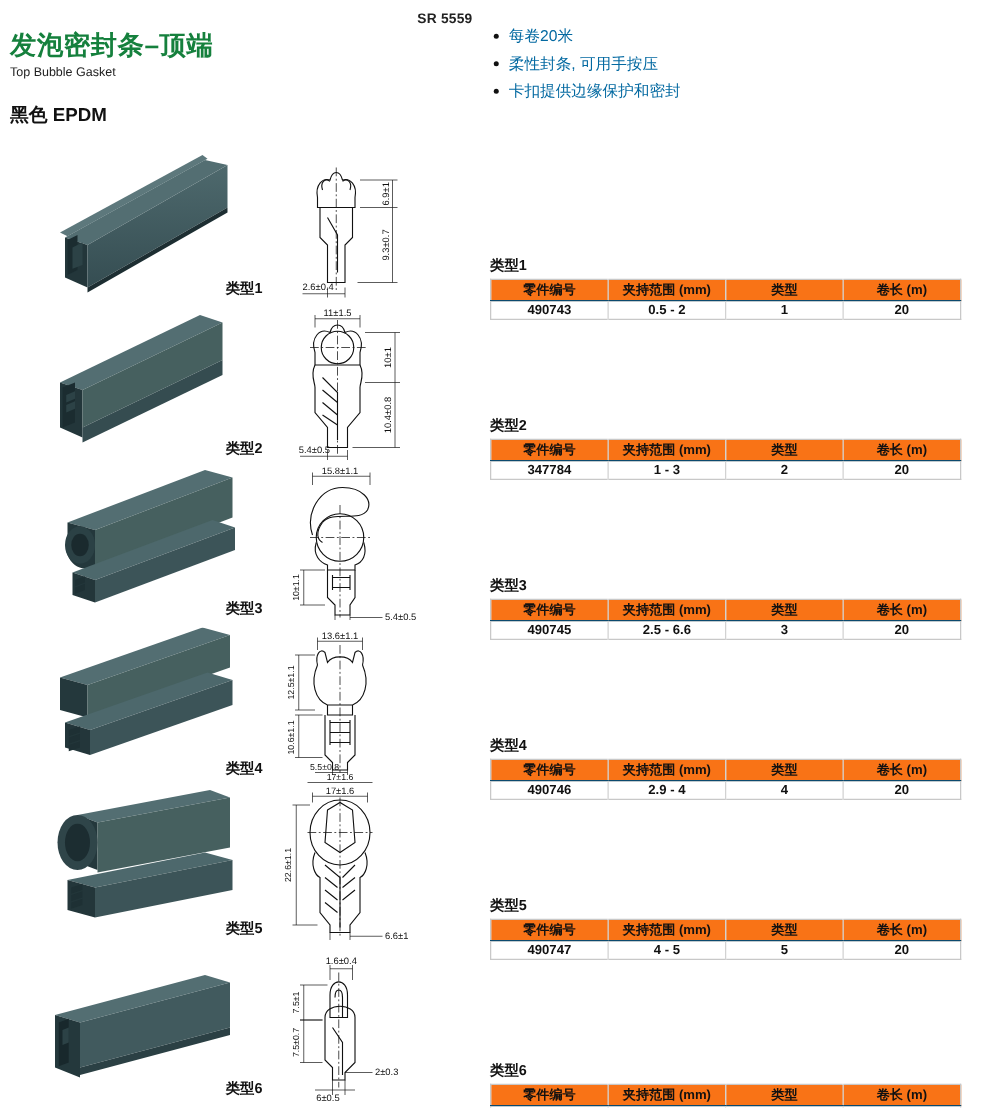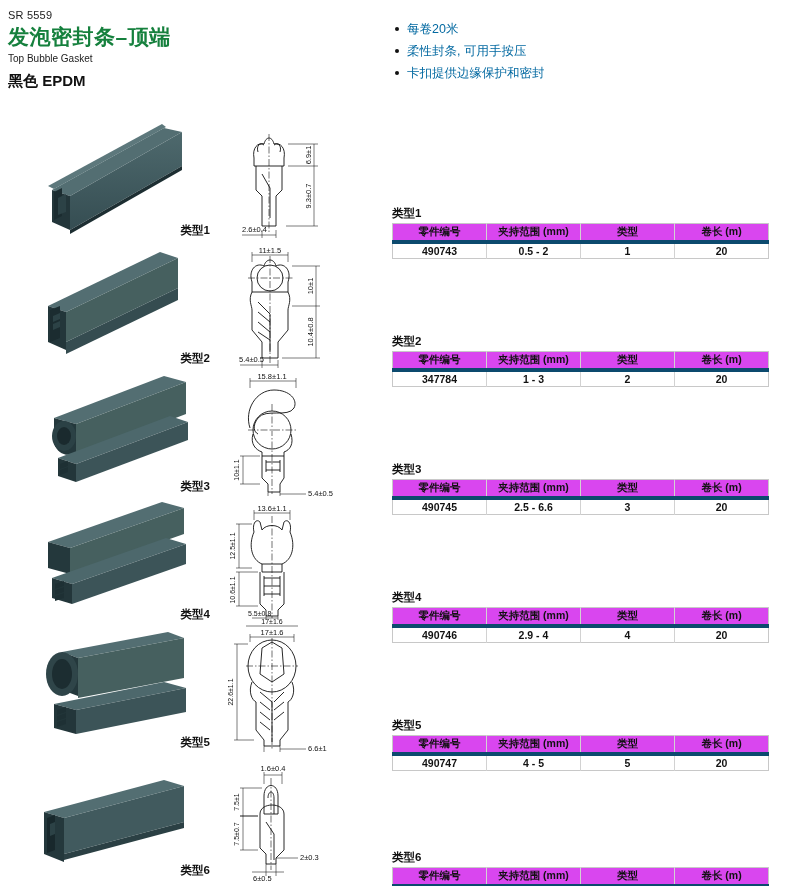--- a/index.html
+++ b/index.html
@@ -11,34 +11,34 @@
     width: 796px; height: 886px;
     position: relative;
     font-family: "Liberation Sans", "DejaVu Sans", sans-serif;
     color: #1a1a1a;
     overflow: hidden;
   }
 
   
   .header { position: absolute; left: 8px; top: 8px; width: 370px; }
   .sku {
-    font-size: 11px; font-weight: normal; color: #222;
-    letter-spacing: .2px; line-height: 14px;
+    font-size: 11px; font-weight: bold; color: #222;
+    letter-spacing: .2px; line-height: 14px; text-align: right;
   }
   .title-cn {
     font-size: 21px; font-weight: bold; color: #15803d;
     line-height: 26px; margin-top: 2px; letter-spacing: .5px;
   }
   .title-en {
     font-size: 10px; font-weight: normal; color: #222;
     line-height: 15px; margin-top: 1px;
   }
   .material {
     font-size: 15px; font-weight: bold; color: #111;
-    line-height: 20px; margin-top: 5px;
+    line-height: 20px; margin-top: 17px;
   }
 
   
   .features { position: absolute; left: 394px; top: 18px; width: 390px; }
   .feature-item {
     font-size: 12.5px; color: #0369a1; line-height: 22px;
     position: relative; padding-left: 13px;
   }
   .feature-bullet {
     position: absolute; left: 1px; top: 9px;
@@ -76,23 +76,23 @@
   table.spec th, table.spec td {
     border-left: 1px solid #d2d2d2;
     border-right: 1px solid #d2d2d2;
     text-align: center;
     font-size: 10.5px;
     height: 15px;
     padding: 1px 2px;
     color: #111;
   }
   table.spec th {
-    background: #d946ef;
+    background: #f97316;
     font-weight: bold;
-    border-bottom: 4px solid #0c4a6e;
+    border-bottom: 1px solid #0c4a6e;
     margin-top: 20px;
   }
   table.spec td { background: #ffffff; font-weight: bold; }
   table.spec th:first-child, table.spec td:first-child { border-left: none; }
   table.spec th:last-child, table.spec td:last-child { border-right: none; }
 
   .dim-txt { font-family: "Liberation Sans", sans-serif; fill: #111; }
 </style>
 </head>
 <body>

